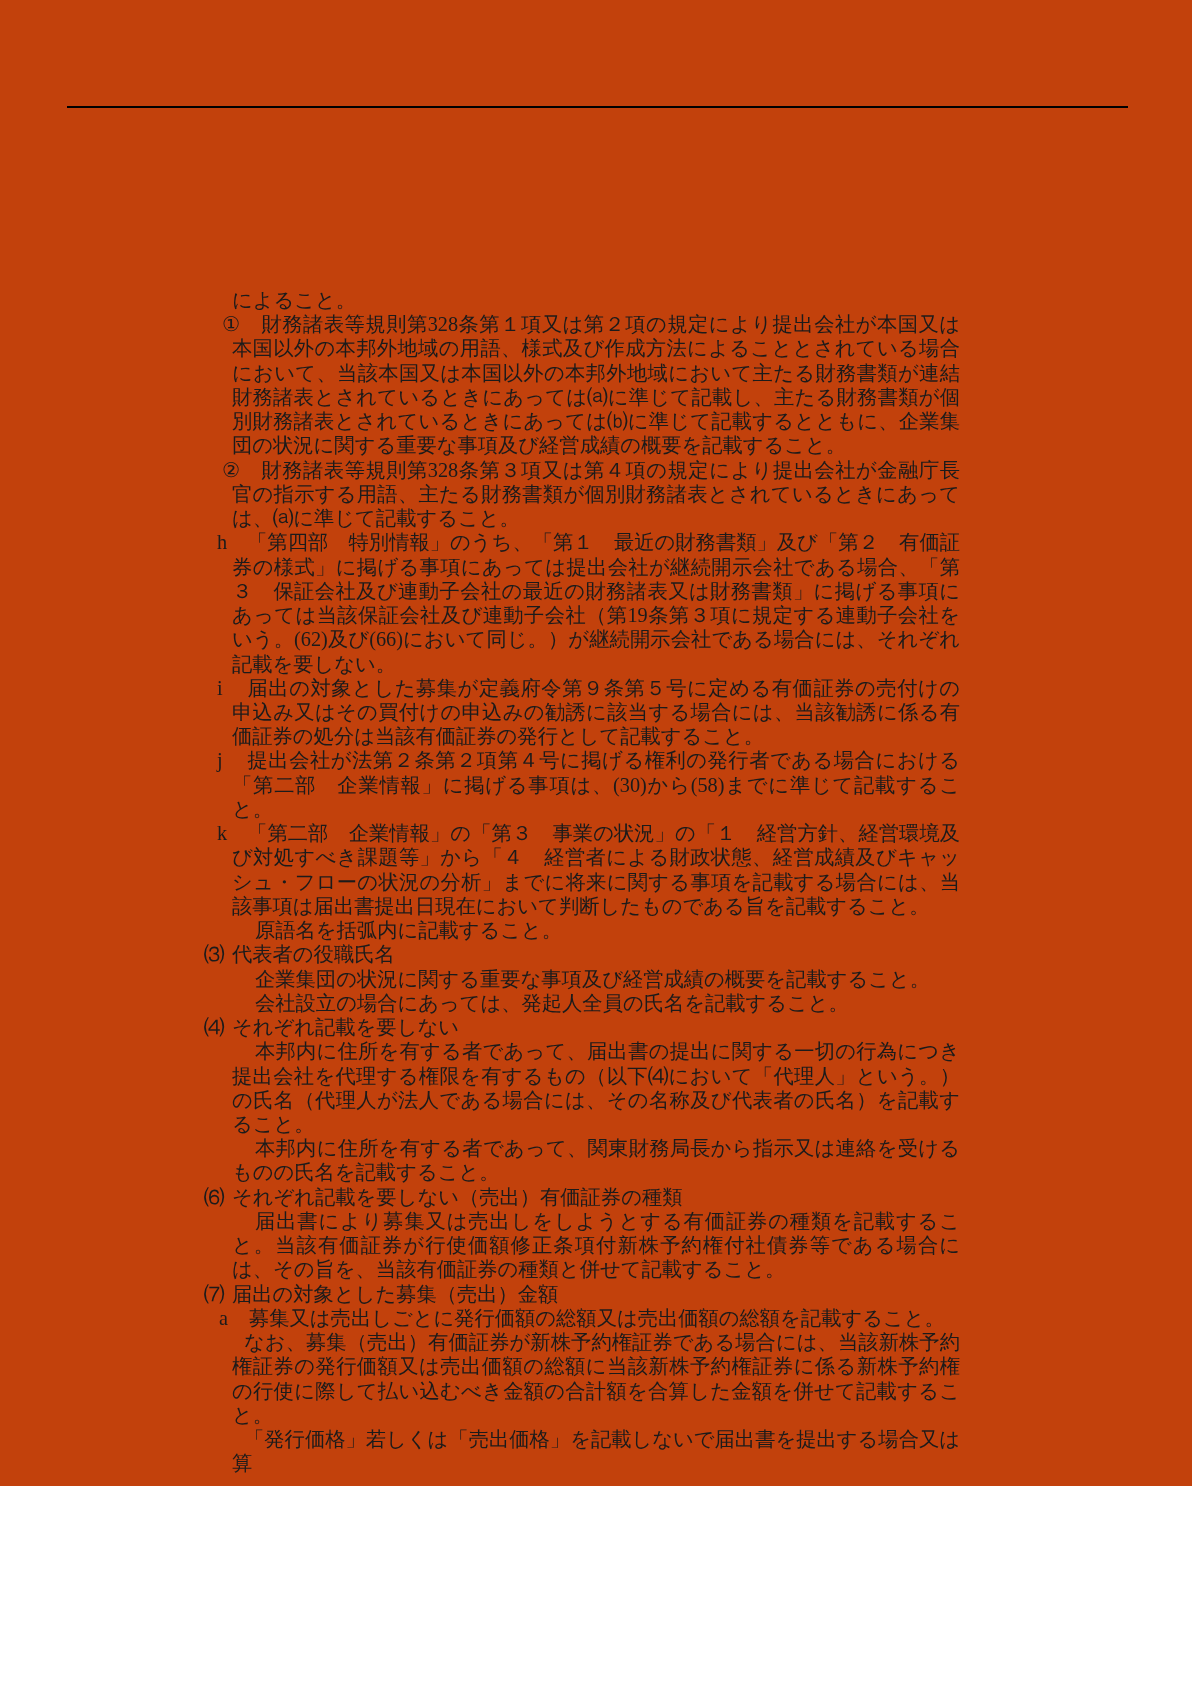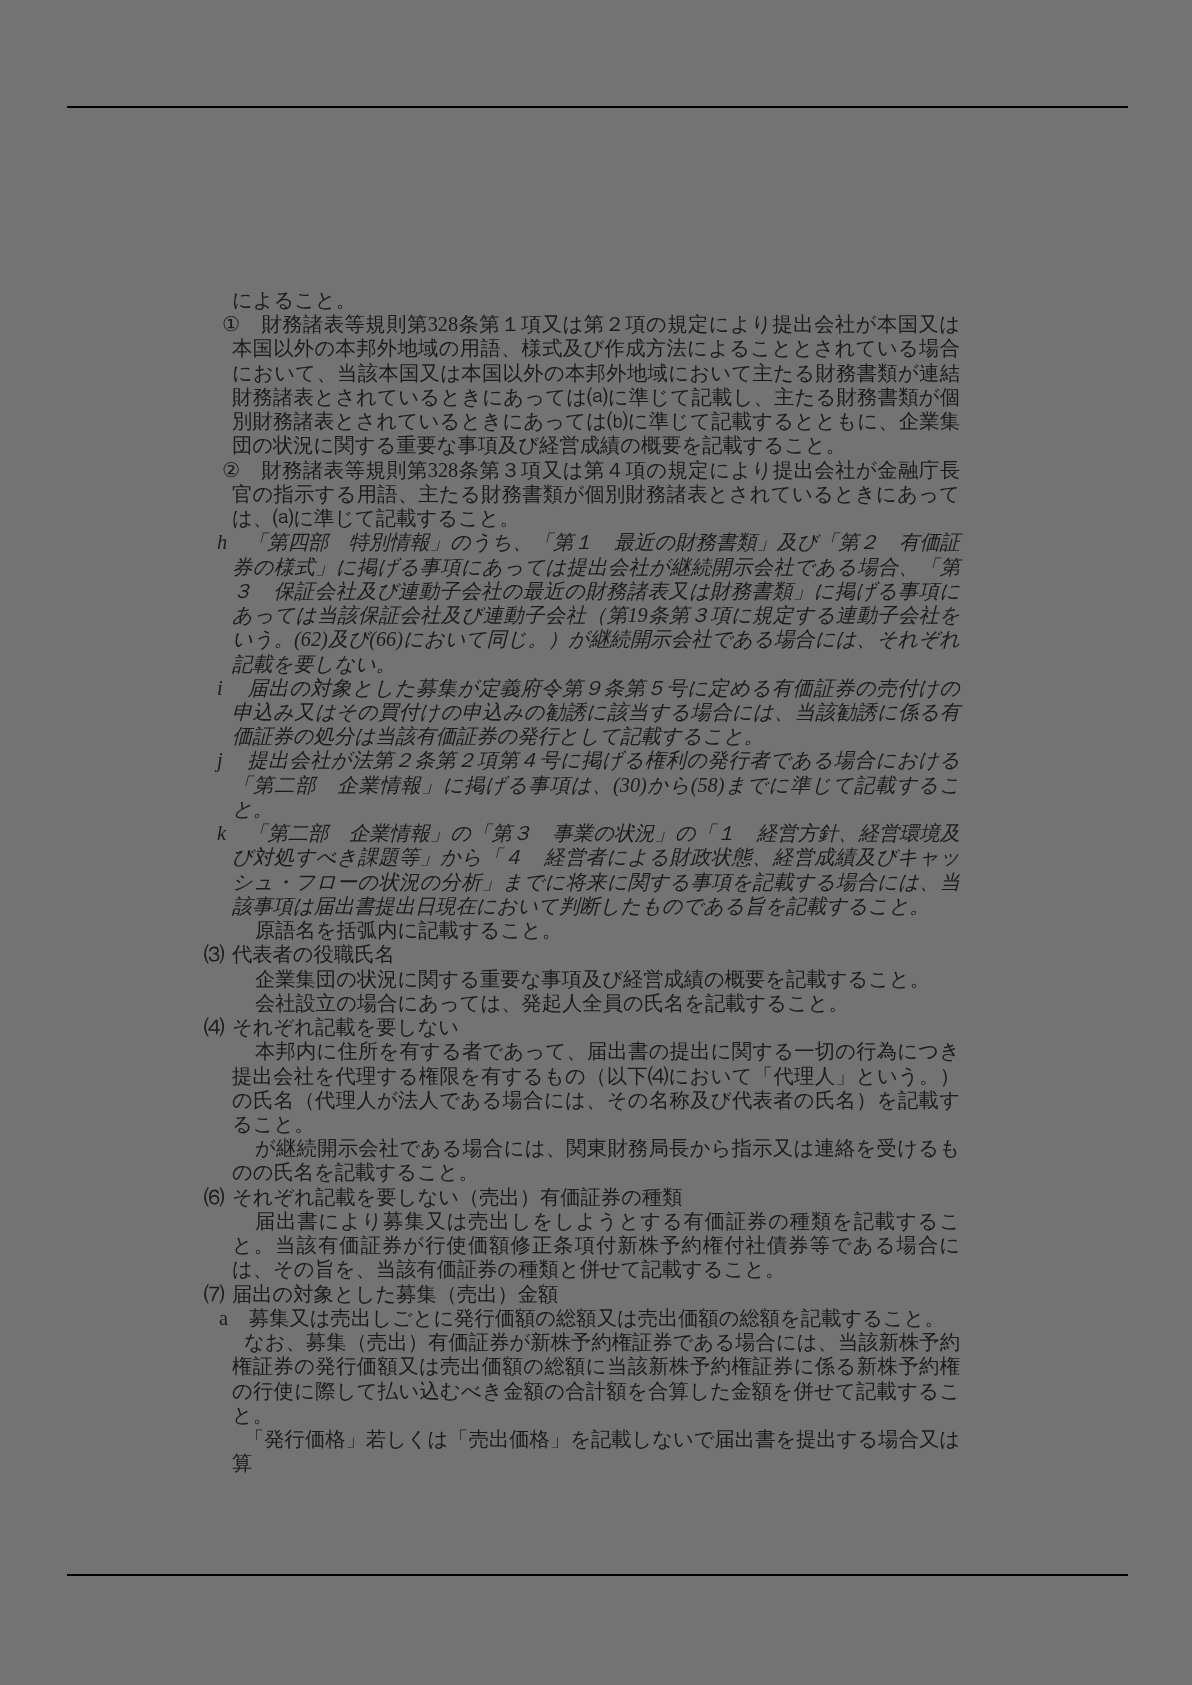--- a/index.html
+++ b/index.html
@@ -1,20 +1,20 @@
 <!DOCTYPE html>
 <html><head>
 <meta charset="utf-8">
 <style>
   html, body { margin: 0; padding: 0; background: #ffffff; }
   .page {
     position: relative;
     width: 1192px;
-    height: 1685px;
-    background: #737373;
+    height: 1486px;
+    background: #c2410c;
     overflow: hidden;
     font-family: "Liberation Serif", "DejaVu Serif", serif;
     color: #1b1b1b;
   }
   .rule {
     position: absolute;
     left: 67px;
     width: 1061px;
     height: 2px;
     background: #000000;
@@ -32,21 +32,21 @@
     text-justify: inter-ideograph;
   }
   .content p { margin: 0; padding: 0; }
   .mk { display: inline-block; text-indent: 0; }
   
   .b-cont    { padding-left: 72px; }
   
   .b-circ    { padding-left: 82px; text-indent: -10px; }
   .b-circ .mk { width: 39px; }
   
-  .b-alpha   { padding-left: 36px; text-indent: -15px; font-style: italic; }
+  .b-alpha   { padding-left: 36px; text-indent: -15px; }
   .b-alpha .mk { width: 30px; }
   
   .b-num     { padding-left: 35px; text-indent: -28px; }
   .b-num .mk { width: 28px; }
   
   .b-body    { padding-left: 12px; text-indent: 23px; }
   
   .b-suba    { padding-left: 36px; text-indent: -13px; }
   .b-suba .mk { width: 30px; }
   
@@ -80,21 +80,21 @@
 
     <p class="b-body"><span>企業集団の状況に関する重要な事項及び経営成績の概要を記載すること。</span></p>
 
     <p class="b-body"><span>会社設立の場合にあっては、発起人全員の氏名を記載すること。</span></p>
 
     <p class="b-num"><span class="mk">⑷</span><span>それぞれ記載を要しない</span></p>
 
     <p class="b-body"><span>本邦内に住所を有する者であって、届出書の提出に関する一切の行為につき提出会社を代理する権限を有するもの（以下⑷において「代理人」という。）の氏名（代理人が法人である場合には、その名称及び代表者の氏名）を記載すること。</span></p>
 
 
-    <p class="b-body"><span>が継続開示会社である場合には、関東財務局長から指示又は連絡を受けるものの氏名を記載すること。</span></p>
+    <p class="b-body"><span>本邦内に住所を有する者であって、関東財務局長から指示又は連絡を受けるものの氏名を記載すること。</span></p>
 
     <p class="b-num"><span class="mk">⑹</span><span>それぞれ記載を要しない（売出）有価証券の種類</span></p>
 
     <p class="b-body"><span>届出書により募集又は売出しをしようとする有価証券の種類を記載すること。当該有価証券が行使価額修正条項付新株予約権付社債券等である場合には、その旨を、当該有価証券の種類と併せて記載すること。</span></p>
 
     <p class="b-num"><span class="mk">⑺</span><span>届出の対象とした募集（売出）金額</span></p>
 
     <p class="b-suba"><span class="mk">a</span><span>募集又は売出しごとに発行価額の総額又は売出価額の総額を記載すること。</span></p>
 
     <p class="b-subbody"><span>なお、募集（売出）有価証券が新株予約権証券である場合には、当該新株予約権証券の発行価額又は売出価額の総額に当該新株予約権証券に係る新株予約権の行使に際して払い込むべき金額の合計額を合算した金額を併せて記載すること。</span></p>

